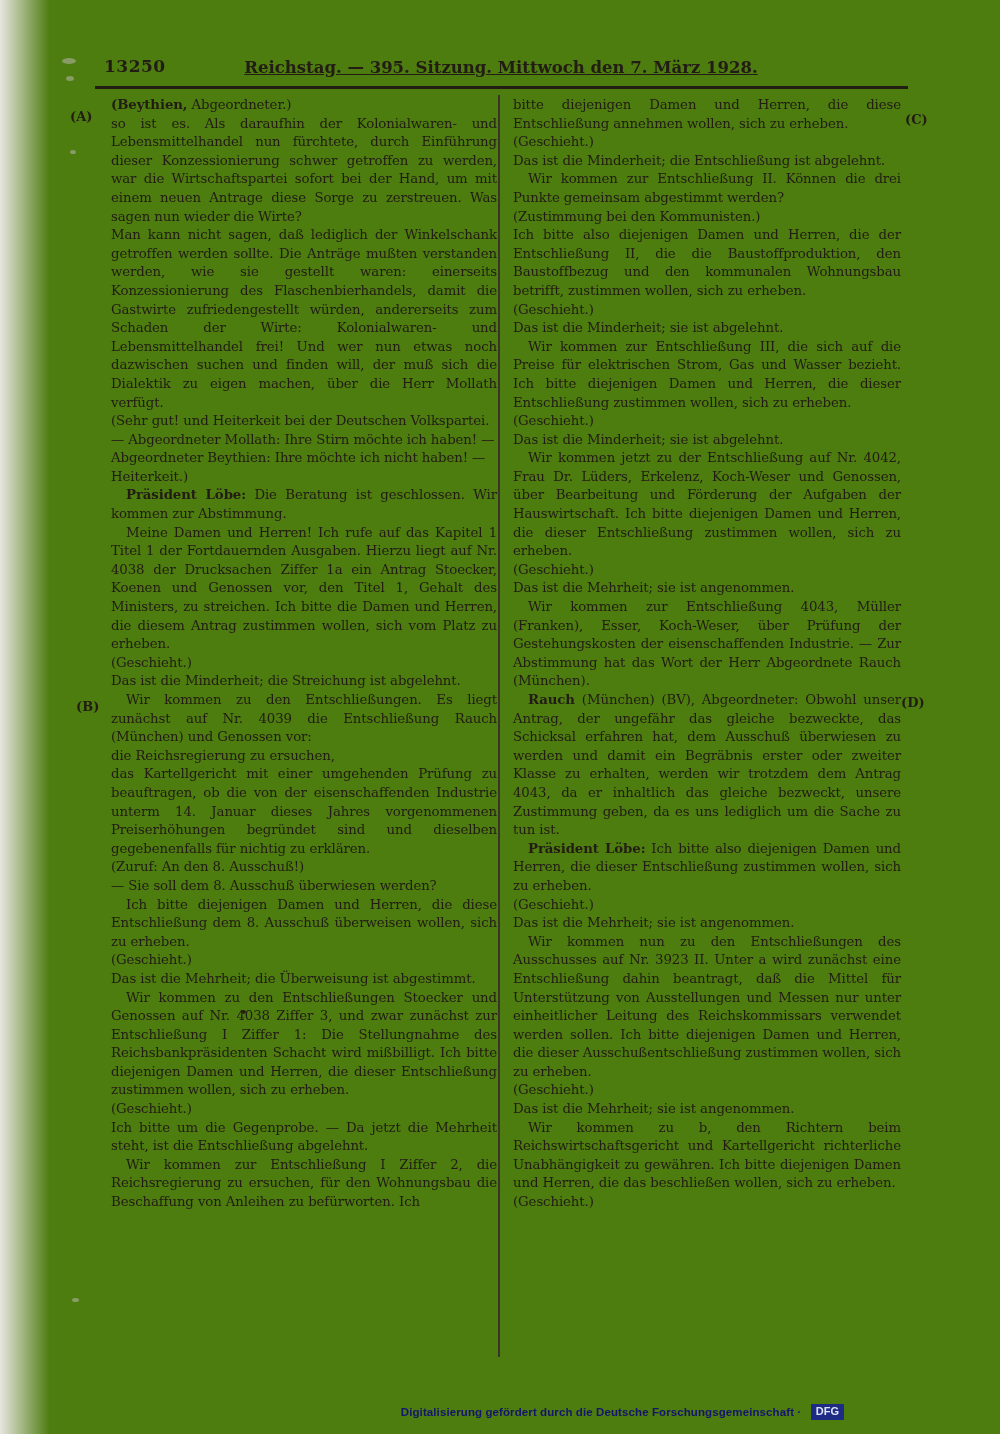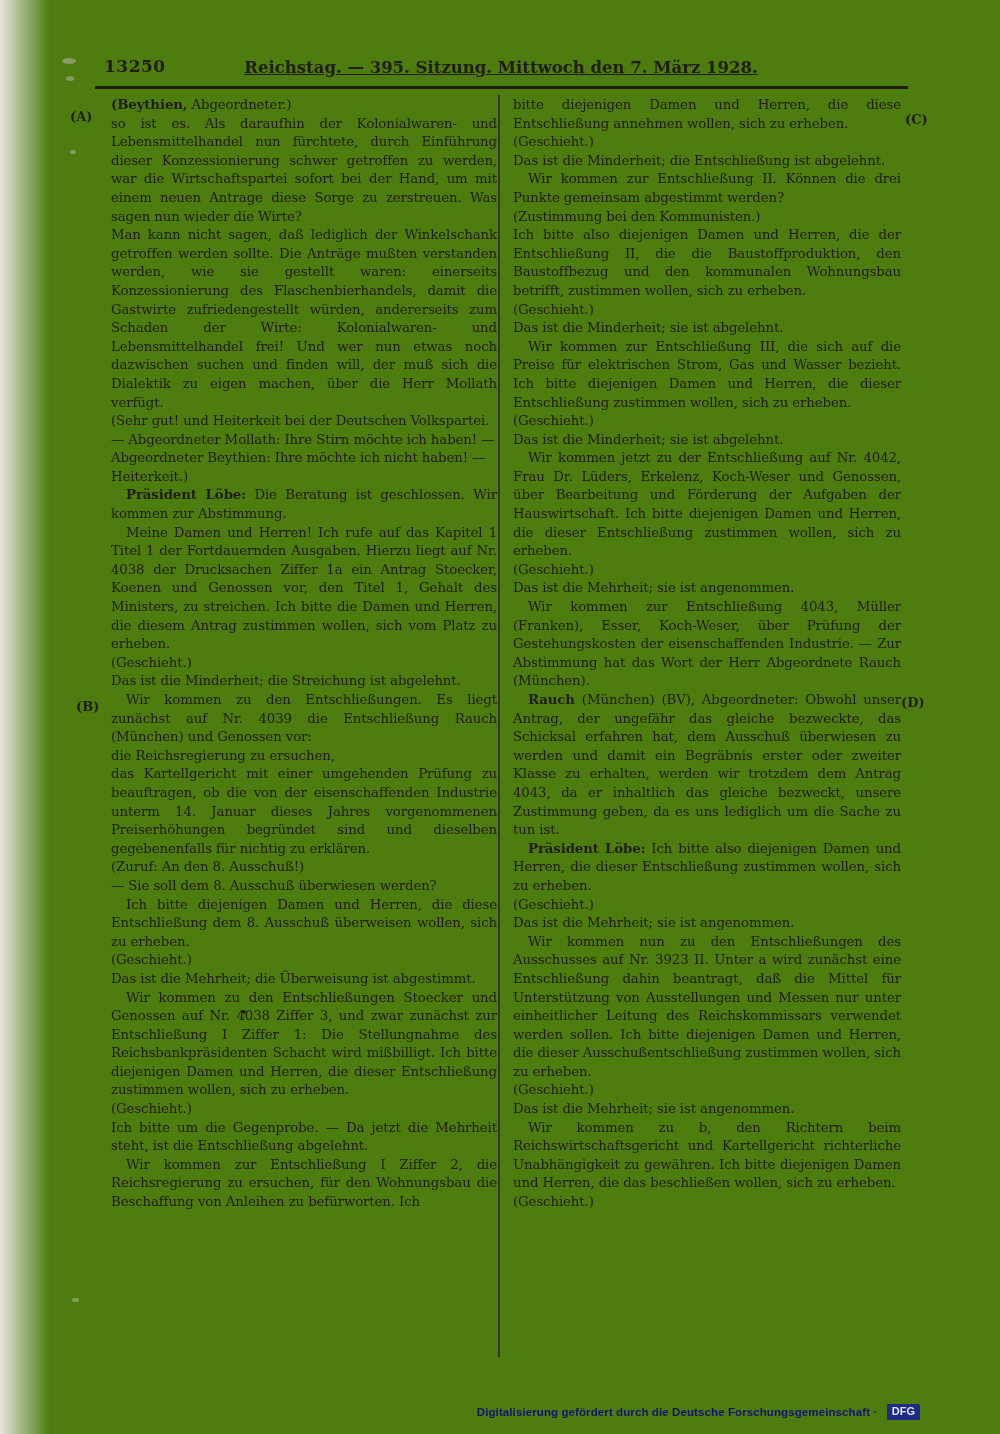--- a/index.html
+++ b/index.html
@@ -43,21 +43,21 @@
   
   .marker{position:absolute;font-weight:bold;font-size:13px;font-family:"DejaVu Serif",serif;}
   .marker-a{left:70px;top:109px;}
   .marker-b{left:76px;top:699px;}
   .marker-c{left:905px;top:112px;}
   .marker-d{left:901px;top:695px;}
 
   .artifact-dot{position:absolute;left:240px;top:1005px;font-size:13px;}
 
   
-  .footer{position:absolute;left:0;top:1402px;width:920px;text-align:right;
+  .footer{position:absolute;left:0;top:1402px;width:844px;text-align:right;
     font-family:"Liberation Sans","DejaVu Sans",sans-serif;}
   .footer-text{display:inline-block;vertical-align:middle;
     color:#14146e;font-weight:bold;font-size:11.5px;letter-spacing:.1px;}
   .dfg-badge{display:inline-block;vertical-align:middle;margin-left:5px;
     background:#1e2b85;color:#dfe4f5;font-weight:bold;font-size:11px;
     padding:1px 5px 2px 5px;line-height:13px;border-radius:1px;}
 </style>
 </head>
 <body>
 

